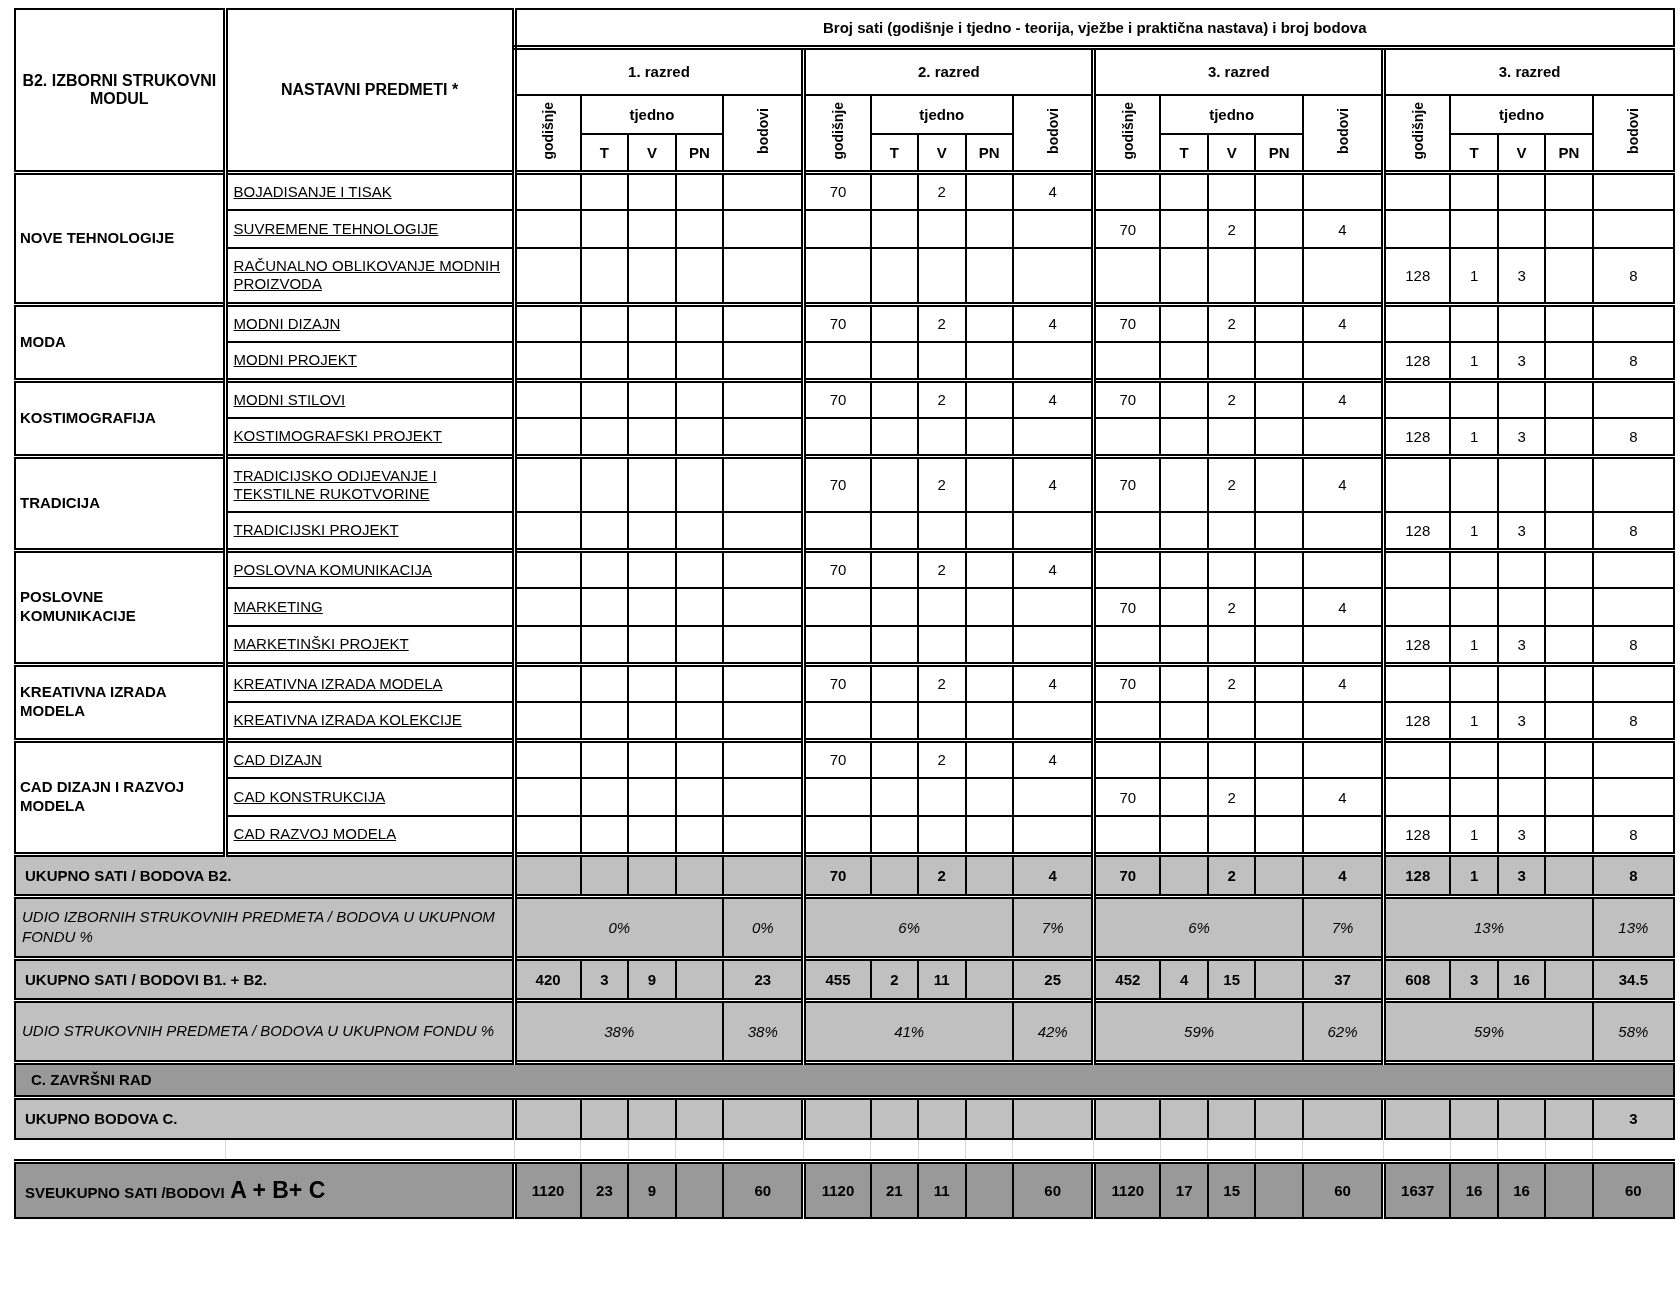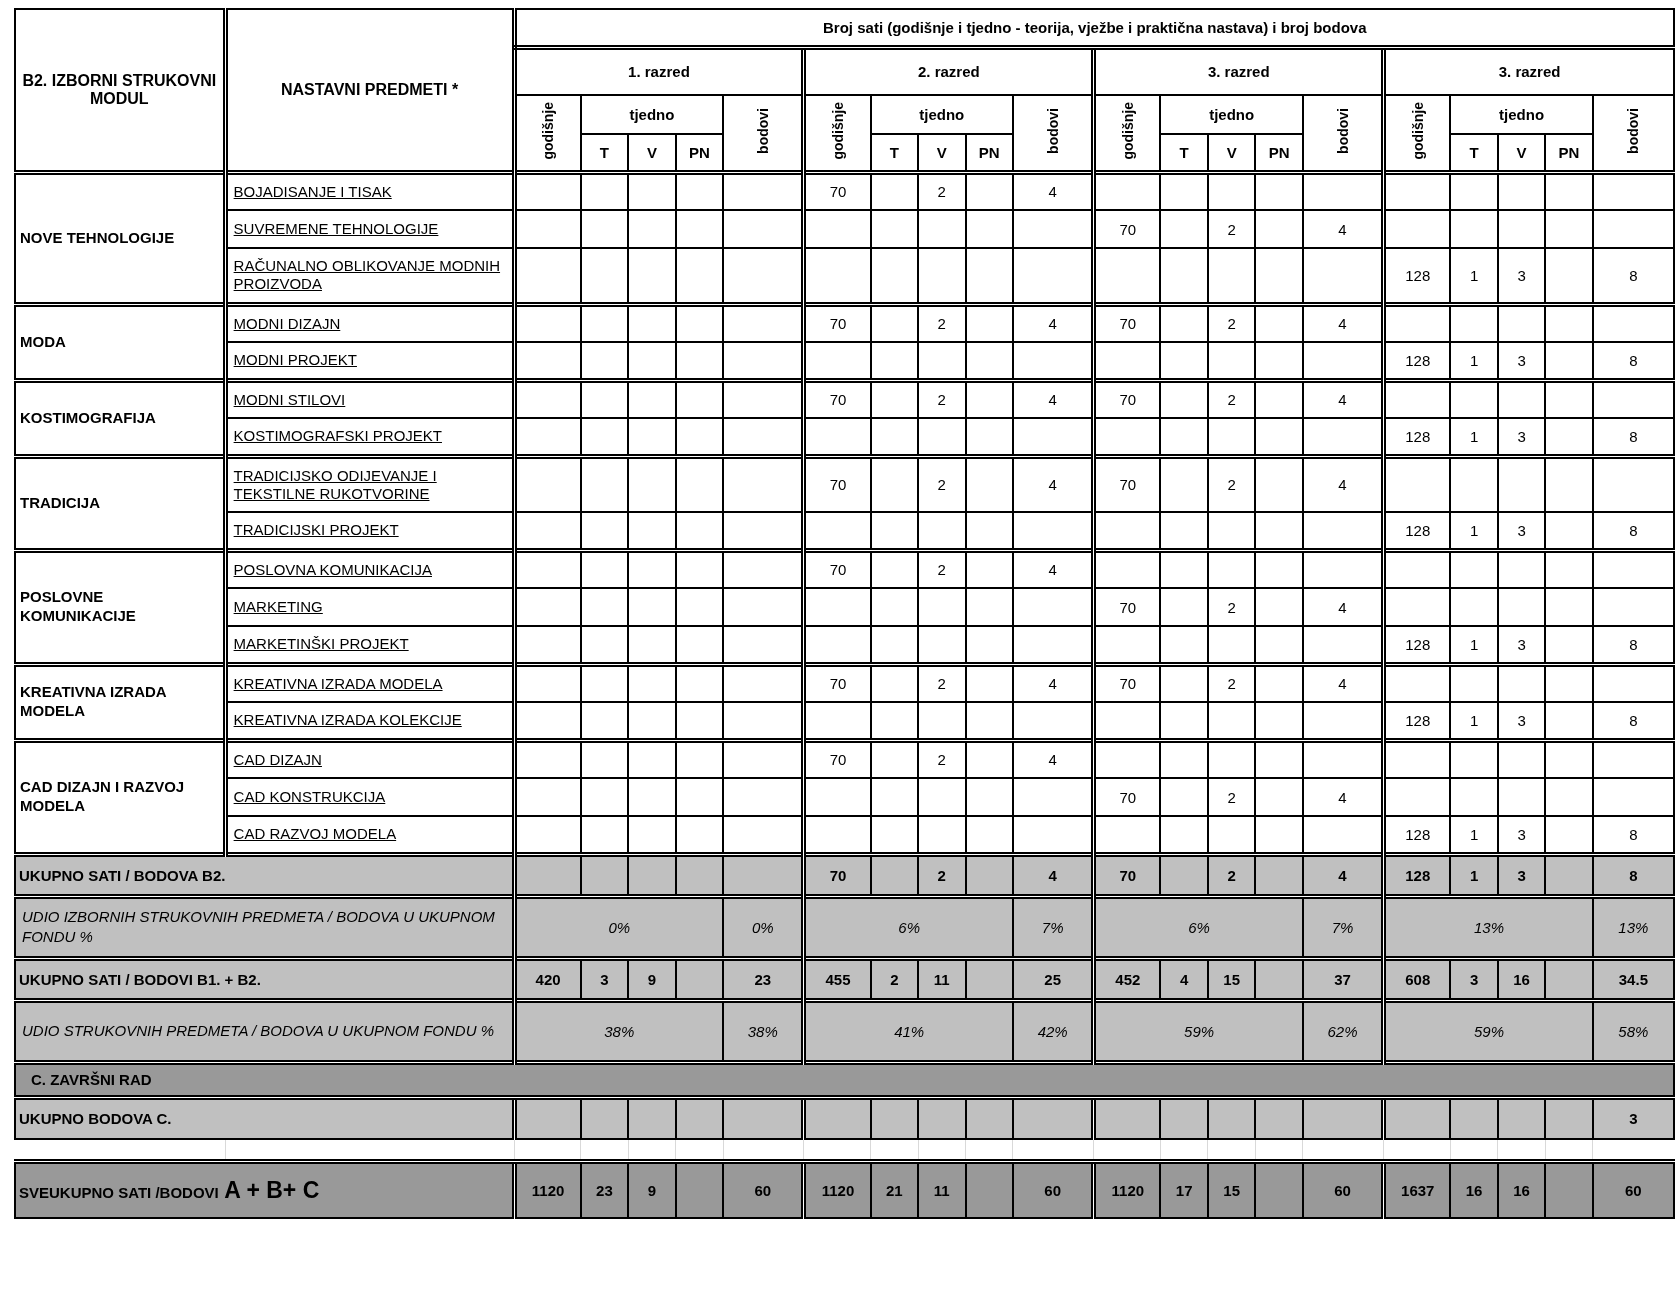--- a/index.html
+++ b/index.html
@@ -21,21 +21,21 @@
   tr.r-tall { height:56px; }
   tr.r-total { height:42px; }
   tr.r-pct { height:62px; }
   tr.r-section { height:35px; }
   tr.r-spacer { height:22px; }
   tr.r-grand { height:57px; }
   td.module-cell { font-weight:bold; line-height:1.25; }
   td.subject-cell { text-align:left; padding-left:6px; line-height:1.2;text-decoration:underline; }
   td.val { text-align:center; }
   td.val.bold { font-weight:bold; }
-  td.sum-label { font-weight:bold; text-align:left; padding-left:3px; }
+  td.sum-label { font-weight:bold; text-align:left; padding-left:9px; }
   td.pct-label { font-style:italic; text-align:left; padding-left:6px; line-height:1.35; }
   td.pct-val { font-style:italic; text-align:center; }
   td.section-label { font-weight:bold; text-align:left; padding-left:15px; }
   .big { font-size:23px; font-weight:bold; }
   .bg-light td { background:#c0c0c0; }
   .bg-dark td { background:#999999; }
   
   .dbl-left { border-left:5px double #000; }
   tr.module-start > td, tr.sec > td { border-top:5px double #000; }
   

